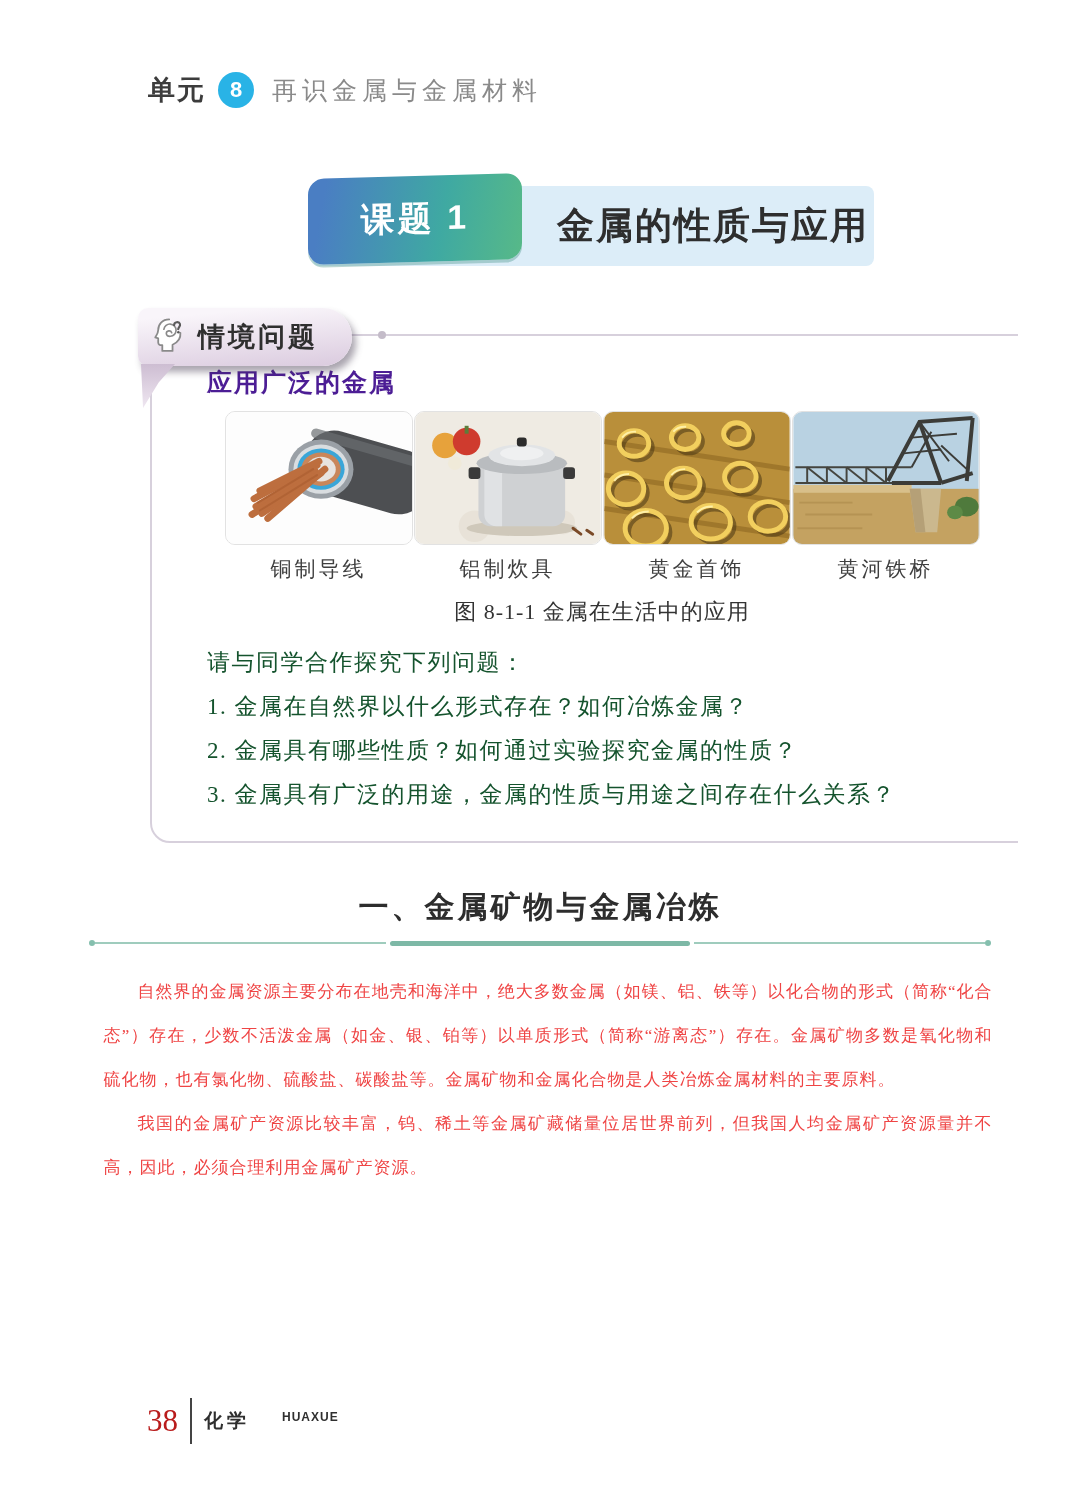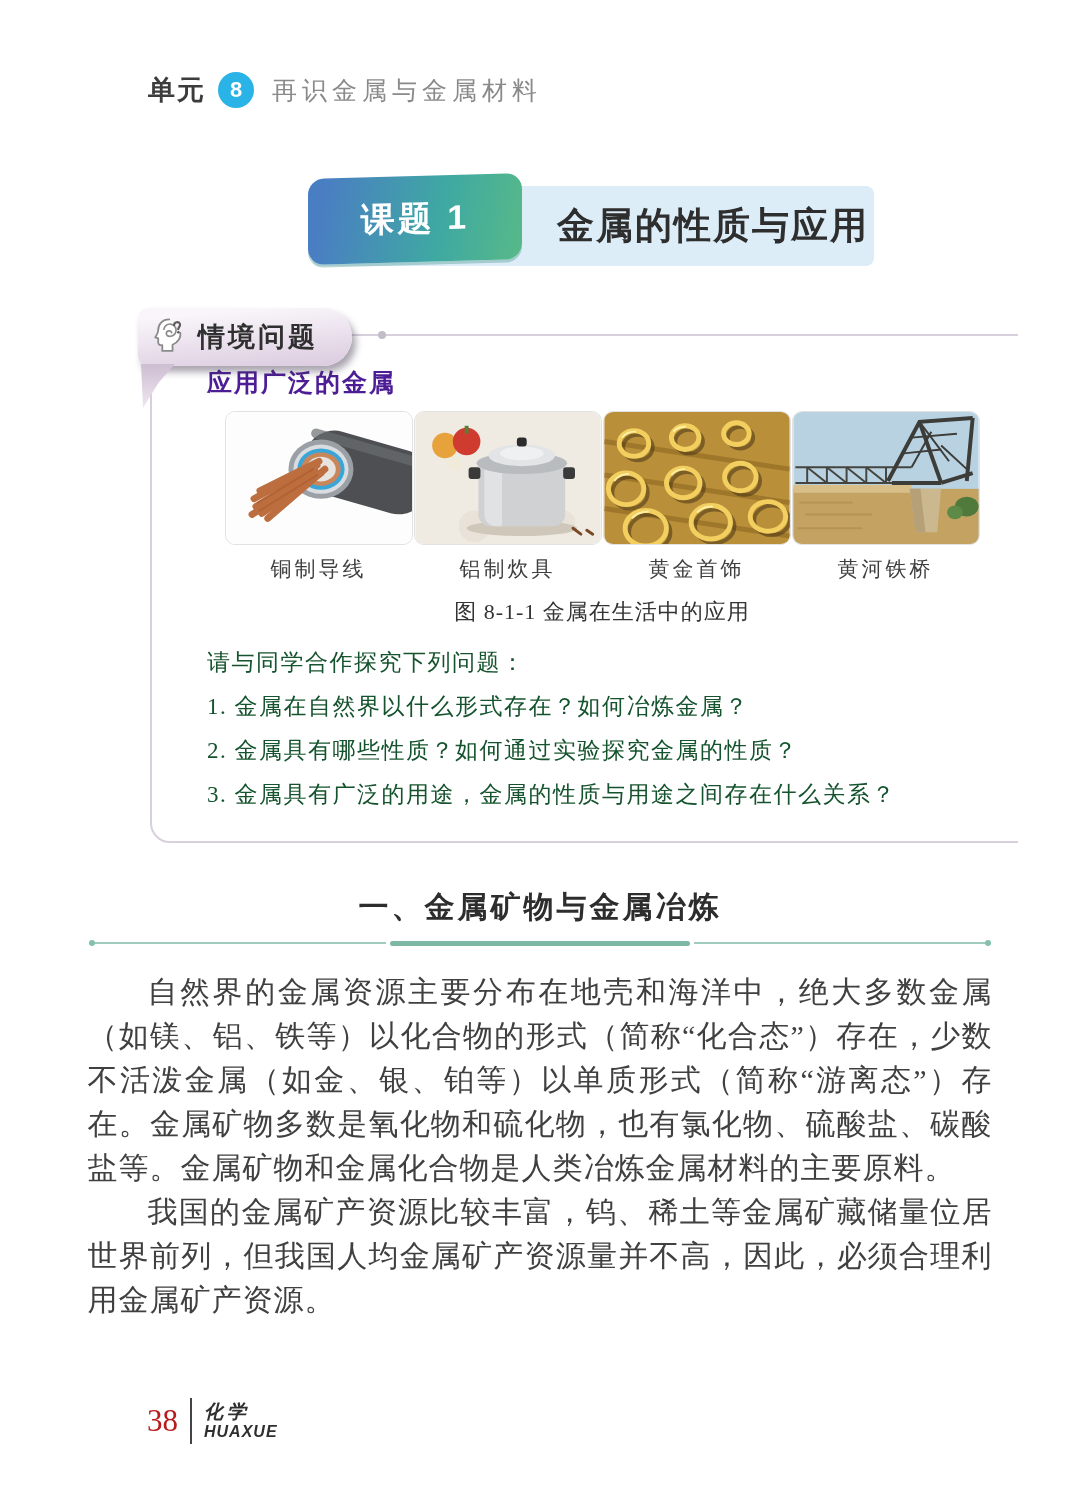--- a/index.html
+++ b/index.html
@@ -152,42 +152,43 @@
   .section-divider .thick {
     flex: 0 0 auto; width: 300px; height: 5px; border-radius: 3px;
     background: #7db8a6; margin: 0 4px;
   }
 
   
   .body-text {
     width: 905px; margin: 24px auto 0 auto;
   }
   .body-text p {
-    font-size: 30px; color: #404040;
+    font-size: 17px; color: #ef4444;
     line-height: 44px;
     text-align: justify;
     text-indent: 2em;
     letter-spacing: 1px;
+    margin-left: 16px;
   }
 
   
   .page-footer {
     position: absolute; left: 85px; top: 1398px;
     display: flex; align-items: center; gap: 12px;
   }
   .page-number { font-size: 31px; color: #b91c1c; }
   .footer-divider { width: 2px; height: 46px; background: #444; }
-  .footer-subject { display: flex; flex-direction: column; line-height: 1.1; font-style: italic; }
+  .footer-subject { display: flex; flex-direction: row; line-height: 1.1; }
   .subject-cn {
     font-family: "Liberation Sans", sans-serif;
     font-size: 19px; font-weight: bold; color: #2f2f2f; letter-spacing: 4px;
   }
   .subject-py {
     font-family: "Liberation Sans", sans-serif;
-    font-size: 16px; font-weight: bold; color: #2f2f2f; letter-spacing: 1px;
+    font-size: 12px; font-weight: bold; color: #2f2f2f; letter-spacing: 1px; margin-left: 32px;
   }
 </style>
 </head>
 <body>
 
 <div class="page">
 
   <header class="unit-header">
     <span class="unit-label">单元</span>
     <span class="unit-badge">8</span>

